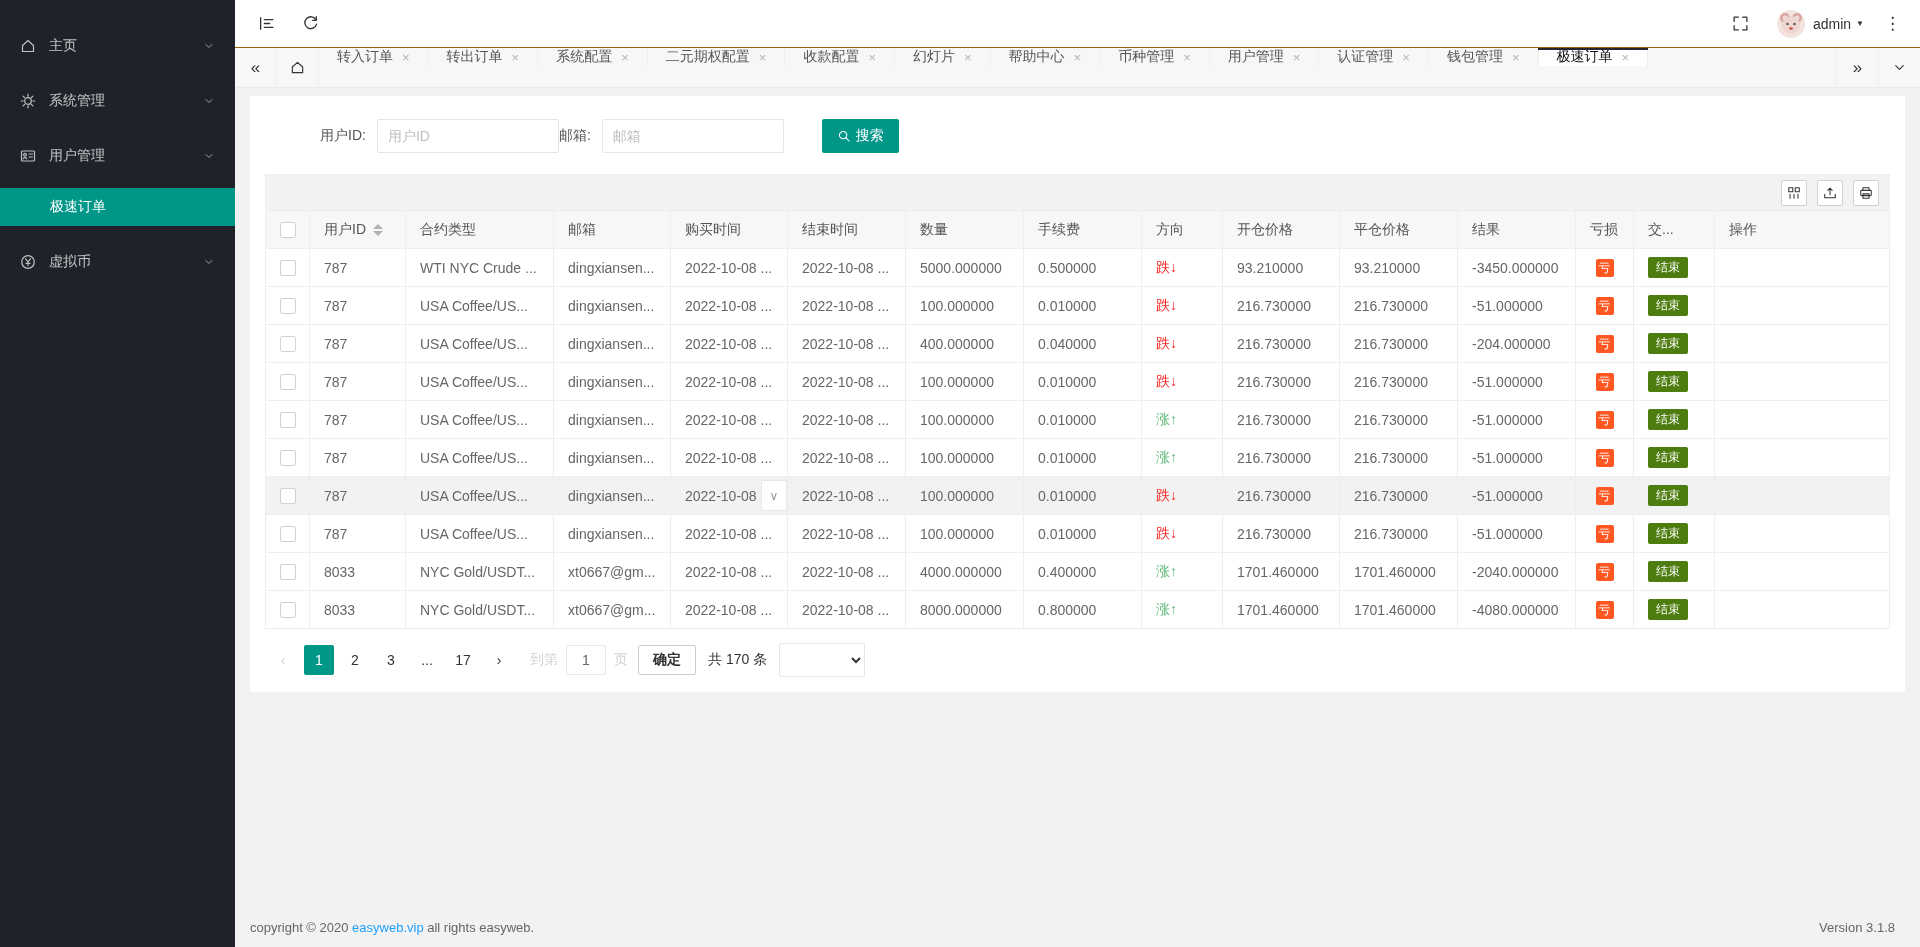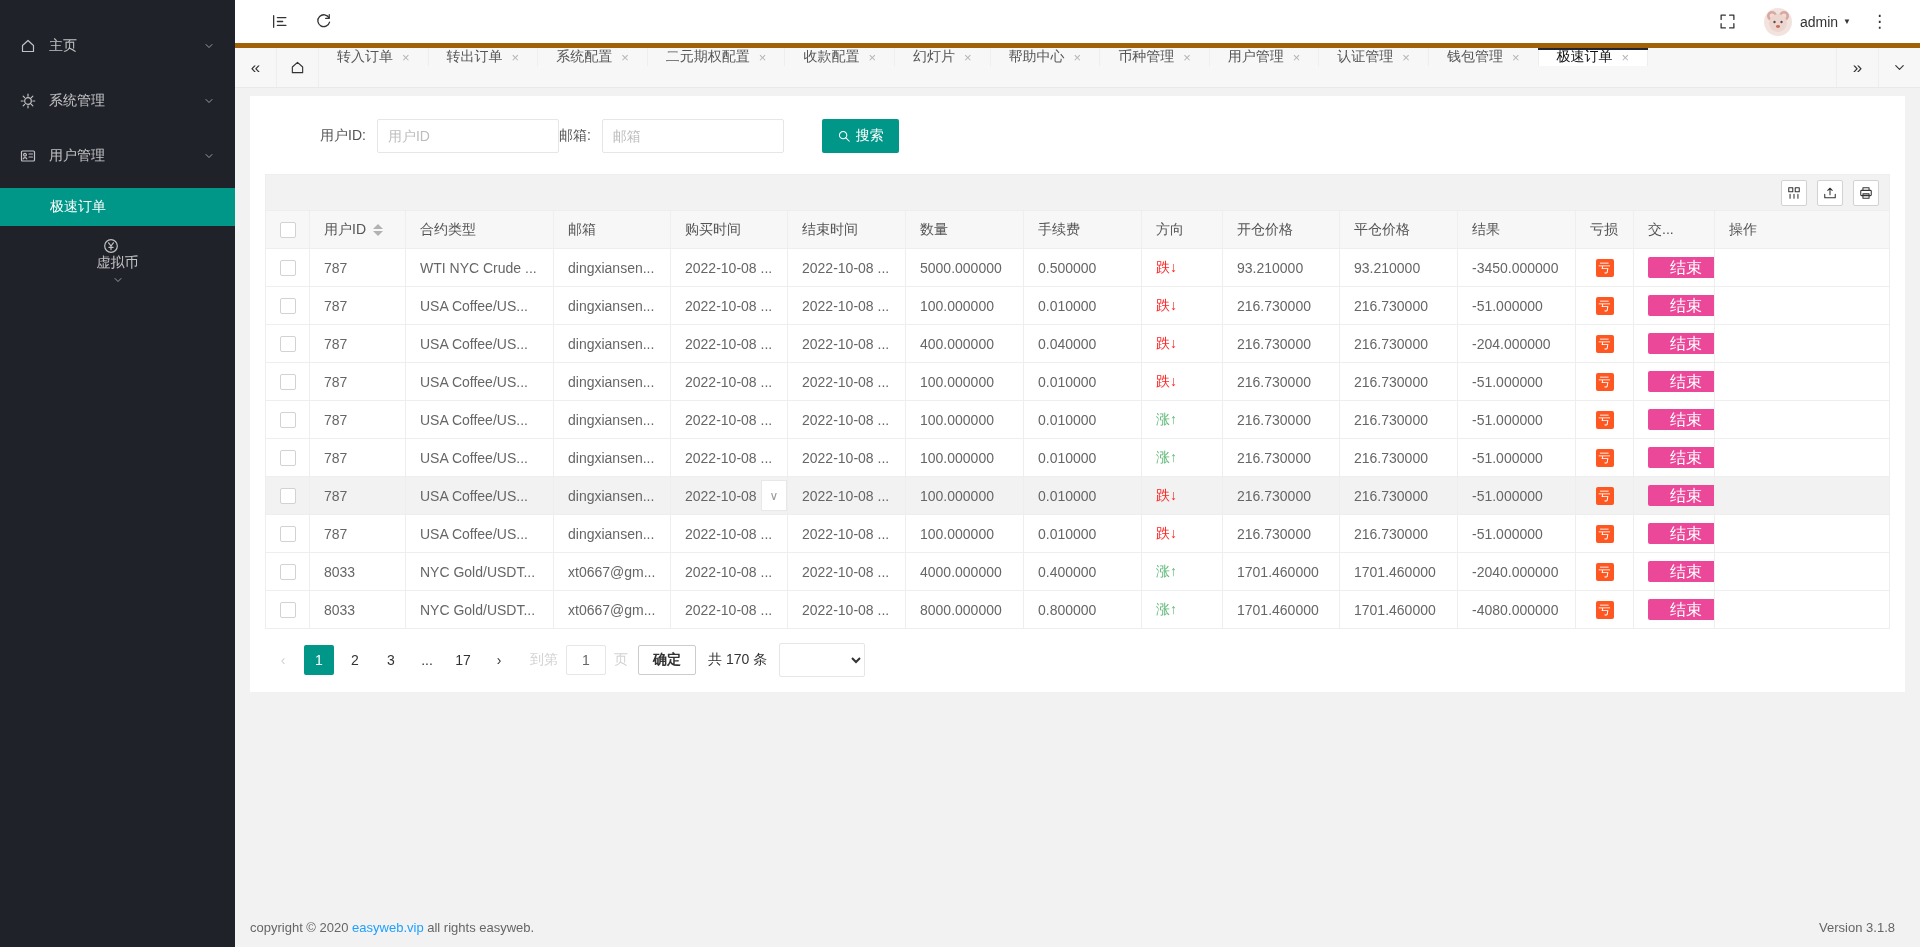--- a/index.html
+++ b/index.html
@@ -16,21 +16,21 @@
   .nav-item .nav-label { flex:1; }
   .nav-item .chev { width:12px; height:12px; opacity:.85; }
   .nav-sub { height:38px; margin:8px 0 12px; display:flex; align-items:center; padding-left:50px; cursor:pointer; }
   .nav-sub.active { background:#009688; color:#fff; }
   svg.icon { display:block; stroke:currentColor; fill:none; stroke-width:1.2; stroke-linecap:round; stroke-linejoin:round; }
 
   
   .main { flex:1; min-width:0; display:flex; flex-direction:column; }
 
   
-  .topbar { height:48px; background:#fff; display:flex; align-items:center; padding:0 26px; border-bottom:5px solid #a16207; color:#333;justify-content:flex-end; }
+  .topbar { height:48px; background:#fff; display:flex; align-items:center; padding:0 13px; border-bottom:1px solid #a16207; color:#333;justify-content:flex-end; }
   .tb-btn { width:36px; height:36px; display:flex; align-items:center; justify-content:center; cursor:pointer; color:#333; }
   .tb-btn svg { width:17px; height:17px; }
   .topbar-right { margin-left:auto; display:flex; align-items:center; }
   .avatar { width:28px; height:28px; border-radius:50%; overflow:hidden; background:#f3e3de; margin:0 8px 0 18px; flex-shrink:0; }
   .admin-name { color:#333; display:flex; align-items:center; cursor:pointer; }
   .caret-down { font-size:8px; margin-left:5px; color:#333; }
   .more-dots { font-size:17px; color:#333; padding:0 6px; margin-left:14px; cursor:pointer; }
 
   
   .tabbar { height:40px; background:#f7f7f7; border-bottom:1px solid #e9e9e9; display:flex; align-items:stretch; color:#555; }
@@ -74,21 +74,21 @@
   .sort-icons i { display:block; width:0; height:0; border-left:5px solid transparent; border-right:5px solid transparent; }
   .sort-up { border-bottom:5px solid #b2b2b2; margin-bottom:2px; }
   .sort-down { border-top:5px solid #b2b2b2; }
   .col-check,{ text-align:center; }
   td.c-check, th.c-check { text-align:center; padding:0; }
   .checkbox { width:16px; height:16px; border:1px solid #d2d2d2; border-radius:2px; background:#fff; margin:0 auto; cursor:pointer; }
   .dir-txt.down { color:#ff2222; }
   .dir-txt.up { color:#5fb878; }
   .loss-badge { display:inline-block; min-width:18px; height:18px; line-height:18px; padding:0 2px; background:#ff5722; color:#fff; font-size:12px; text-align:center; border-radius:2px; }
   td.c-loss { text-align:center; }
-  .status-badge { display:inline-block; height:21px; line-height:21px; padding:0 22px; background:#ec4899; color:#fff; font-size:16px; border-radius:2px; cursor:not-allowed; }
+  .status-badge { display:inline-block; height:21px; line-height:21px; padding:0 8px; background:#4d7c0f; color:#fff; font-size:12px; border-radius:2px; cursor:not-allowed; }
   td.c-buy { position:relative; }
   .expand-caret { position:absolute; right:0; top:3px; width:26px; height:31px; background:#fff; border:1px solid #e8e8e8; display:flex; align-items:center; justify-content:center; color:#999; font-size:12px; cursor:pointer; }
 
   
   .pager { display:flex; align-items:center; padding:14px 3px 15px; color:#333; }
   .pg-item { min-width:30px; height:30px; line-height:30px; text-align:center; margin-right:6px; cursor:pointer; color:#333; border-radius:2px; }
   .pg-prev { color:#d2d2d2; cursor:default; }
   .pg-next { color:#333; }
   .pg-pages { display:flex; }
   .pg-pages a.active { background:#009688; color:#fff; }
@@ -150,21 +150,21 @@
         <span class="nav-label">用户管理</span>
         <span class="chev">
             <svg class="icon" viewBox="0 0 16 16">
               <path d="M4 6 L8 10 L12 6"></path>
             </svg>
           </span>
       </div>
       <div class="nav-sub active">
         <span>极速订单</span>
       </div>
-      <div class="nav-item" style="margin-top:0;flex-direction:column;">
+      <div class="nav-item" style="margin-top:0;">
         <span class="nav-icon">
             <svg class="icon" viewBox="0 0 16 16">
               <circle cx="8" cy="8" r="6.3"></circle>
               <path d="M5.6 4.8 L8 8 L10.4 4.8 M8 8 V11.6 M5.9 9.3 H10.1"></path>
             </svg>
           </span>
         <span class="nav-label">虚拟币</span>
         <span class="chev">
             <svg class="icon" viewBox="0 0 16 16">
               <path d="M4 6 L8 10 L12 6"></path>

